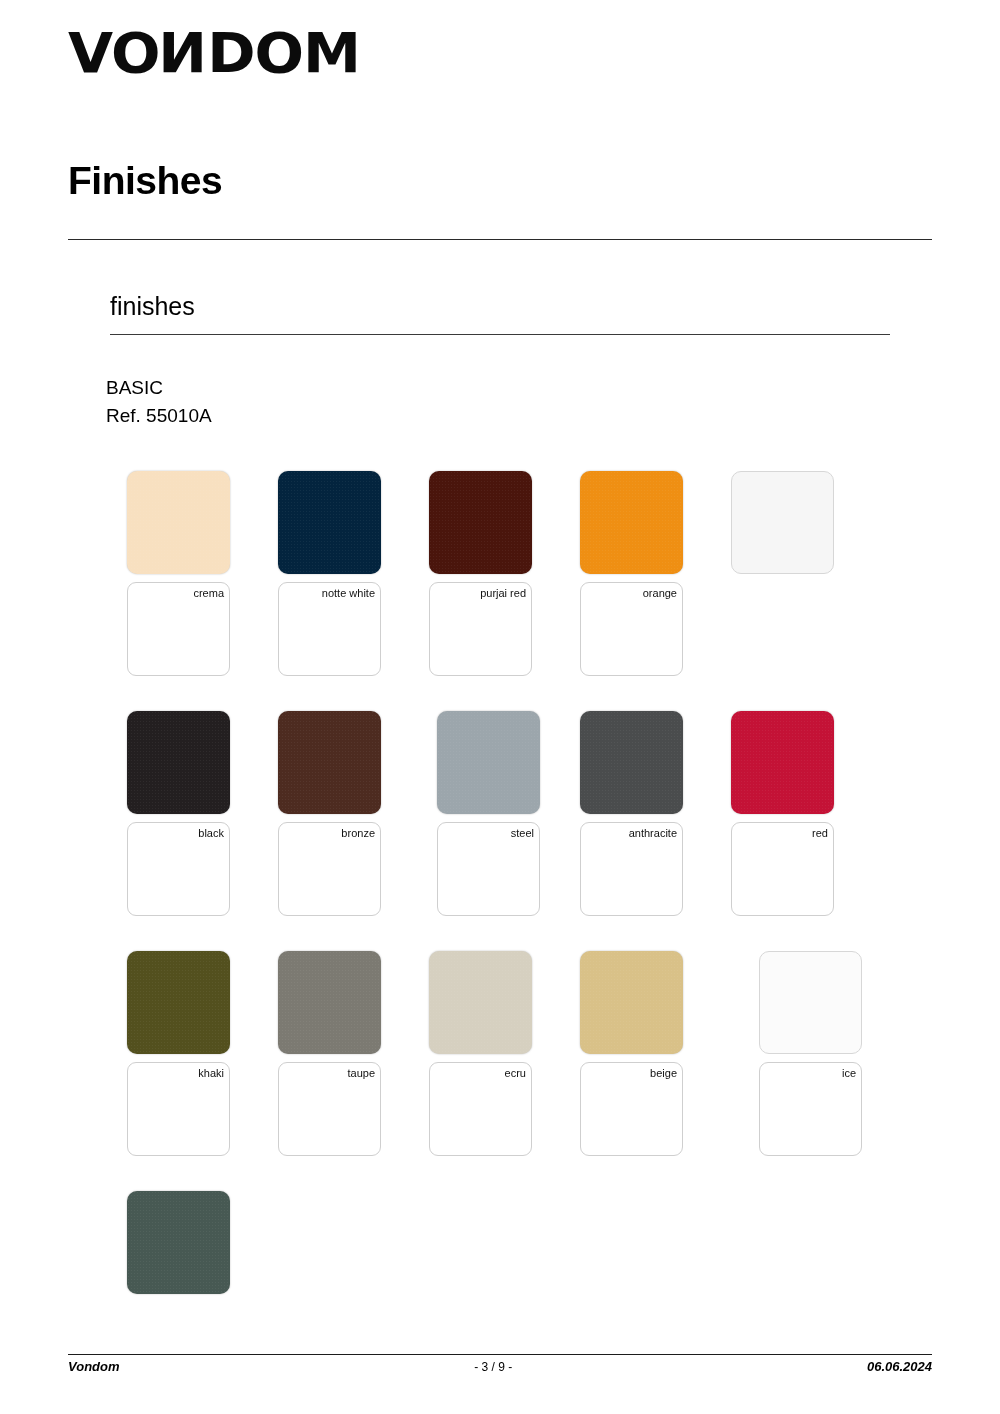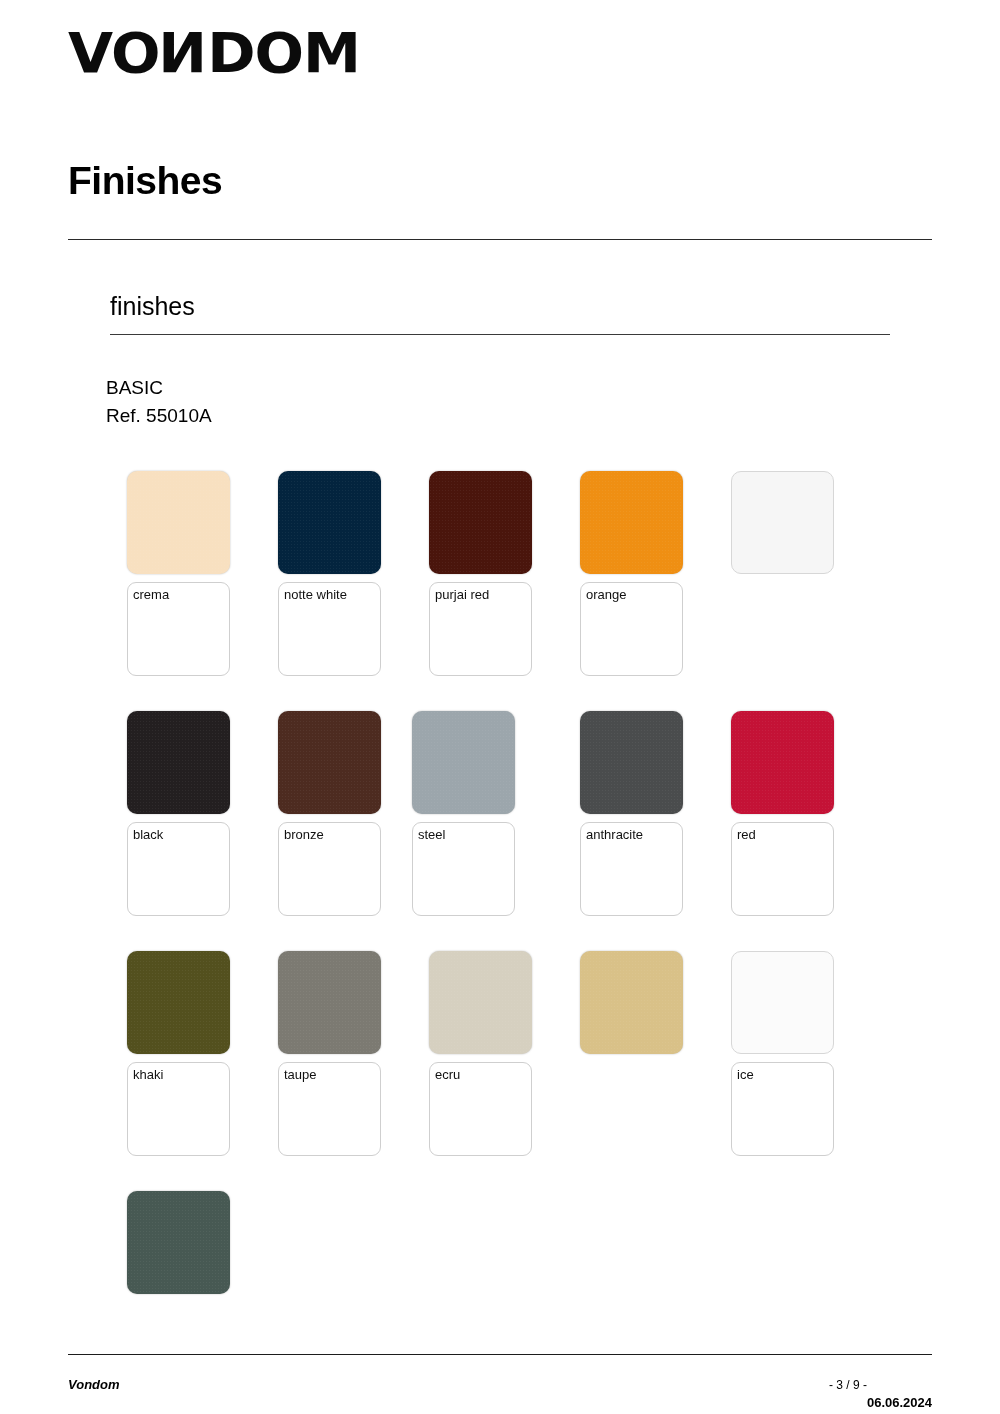--- a/index.html
+++ b/index.html
@@ -130,25 +130,26 @@
     margin-top: 8px;
     width: 103px;
     height: 94px;
     box-sizing: border-box;
     border: 1px solid #cfcfcf;
     border-radius: 9px;
     background: #ffffff;
     padding: 4px 5px 0 5px;
   }
   .label-box span {
-    font-size: 13px;
+    font-size: 11px;
     line-height: 1.2;
     color: #111111;
     display: block;
     white-space: nowrap;
+    text-align: right;
   }
 
   
   .footer-rule {
     position: absolute;
     left: 68px;
     top: 1354px;
     width: 864px;
     height: 0;
     border-top: 1.6px solid #1d1d1d;
@@ -162,28 +163,28 @@
     align-items: center;
     font-size: 13px;
   }
   .footer-left {
     font-weight: 700;
     font-style: italic;
     flex: 0 0 auto;
   }
   .footer-center {
     flex: 1 1 auto;
-    text-align: right;
+    text-align: center;
     font-size: 12px;
     font-weight: 400;
   }
   .footer-right {
     font-weight: 700;
+    font-style: italic;
     flex: 0 0 auto;
-    margin-top: 36px;
   }
 </style>
 </head>
 <body>
 
 <div class="logo-wrap">
   <div class="logo">
     <span>VO</span>
       <span class="flip">N</span>
       <span>DOM</span>
@@ -237,21 +238,21 @@
         <div class="label-box">
           <span>black</span>
         </div>
       </div>
       <div class="cell" style="left: 151px;">
         <div class="swatch" style="background: rgb(77, 43, 32);"></div>
         <div class="label-box">
           <span>bronze</span>
         </div>
       </div>
-      <div class="cell" style="left: 285px;">
+      <div class="cell" style="left: 310px;">
         <div class="swatch" style="background: rgb(156, 166, 172);"></div>
         <div class="label-box">
           <span>steel</span>
         </div>
       </div>
       <div class="cell" style="left: 604px;">
         <div class="swatch" style="background: rgb(196, 18, 54);"></div>
         <div class="label-box">
           <span>red</span>
         </div>
@@ -277,22 +278,25 @@
         </div>
       </div>
       <div class="cell" style="left: 302px;">
         <div class="swatch" style="background: rgb(214, 208, 192);"></div>
         <div class="label-box">
           <span>ecru</span>
         </div>
       </div>
       <div class="cell" style="left: 453px;">
         <div class="swatch" style="background: rgb(217, 193, 136);"></div>
-      </div>
-      <div class="cell" style="left: 604px;">
+        <div class="label-box">
+          <span>beige</span>
+        </div>
+      </div>
+      <div class="cell" style="left: 632px;">
         <div class="swatch light" style="background: rgb(251, 251, 251);"></div>
         <div class="label-box">
           <span>ice</span>
         </div>
       </div>
     </div>
     <div class="row">
       <div class="cell" style="left: 0px;">
         <div class="swatch" style="background: rgb(71, 89, 83);"></div>
       </div>

